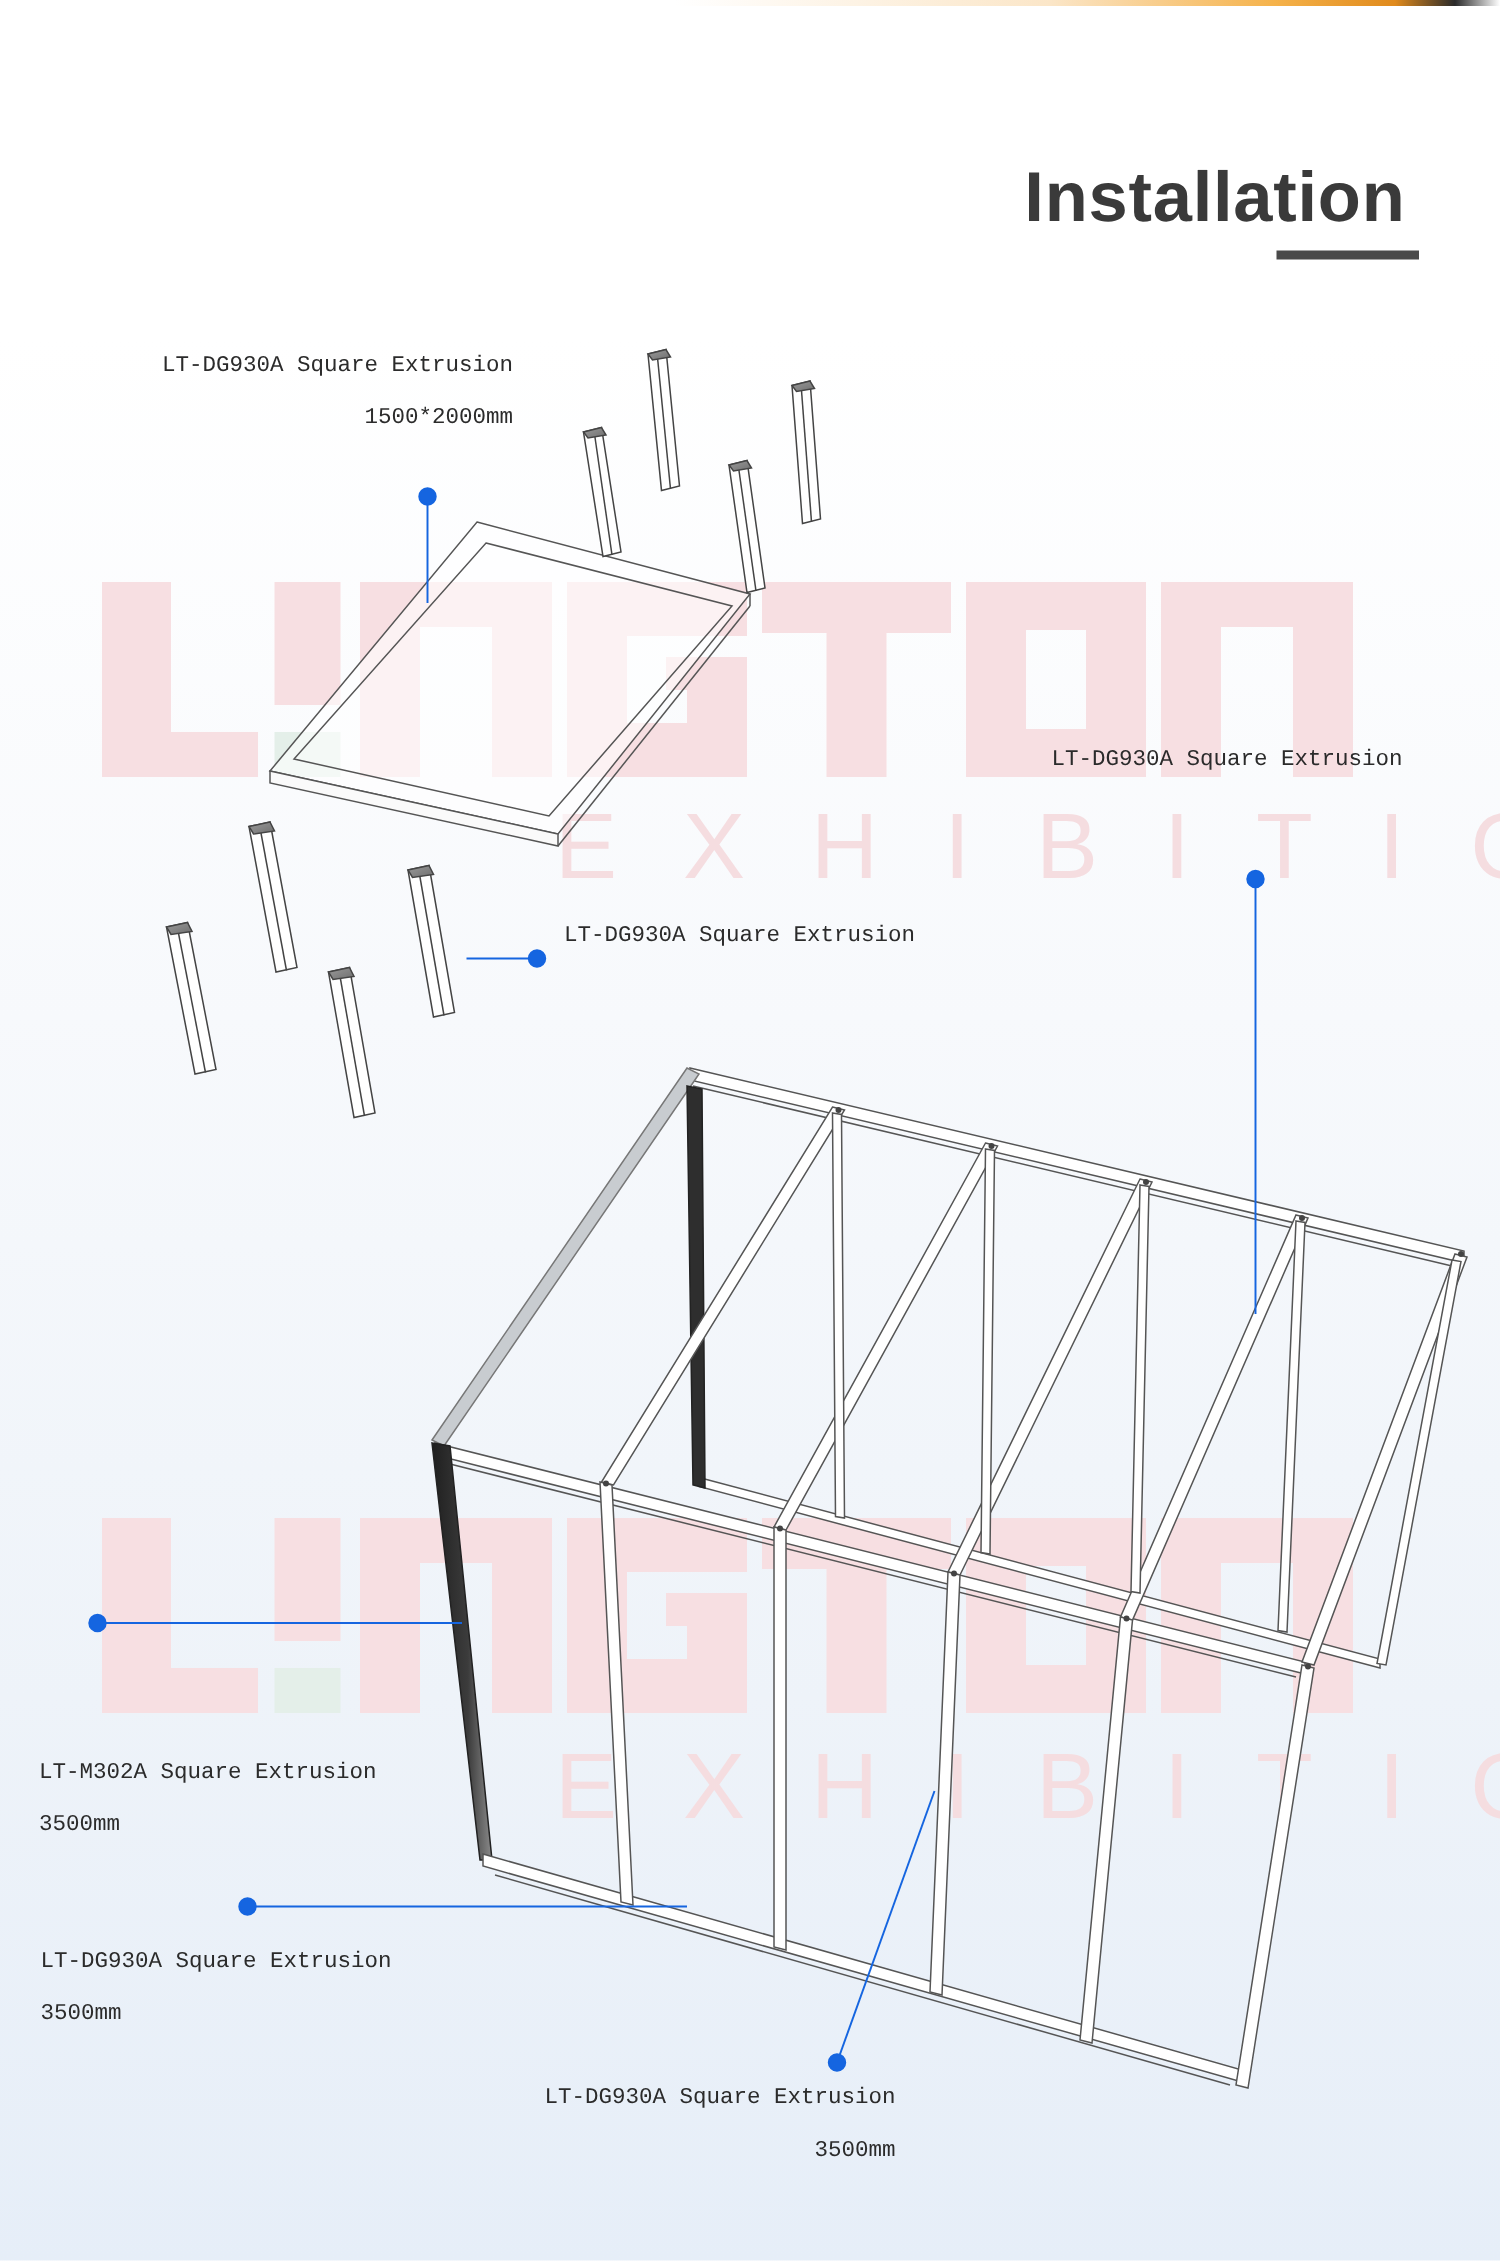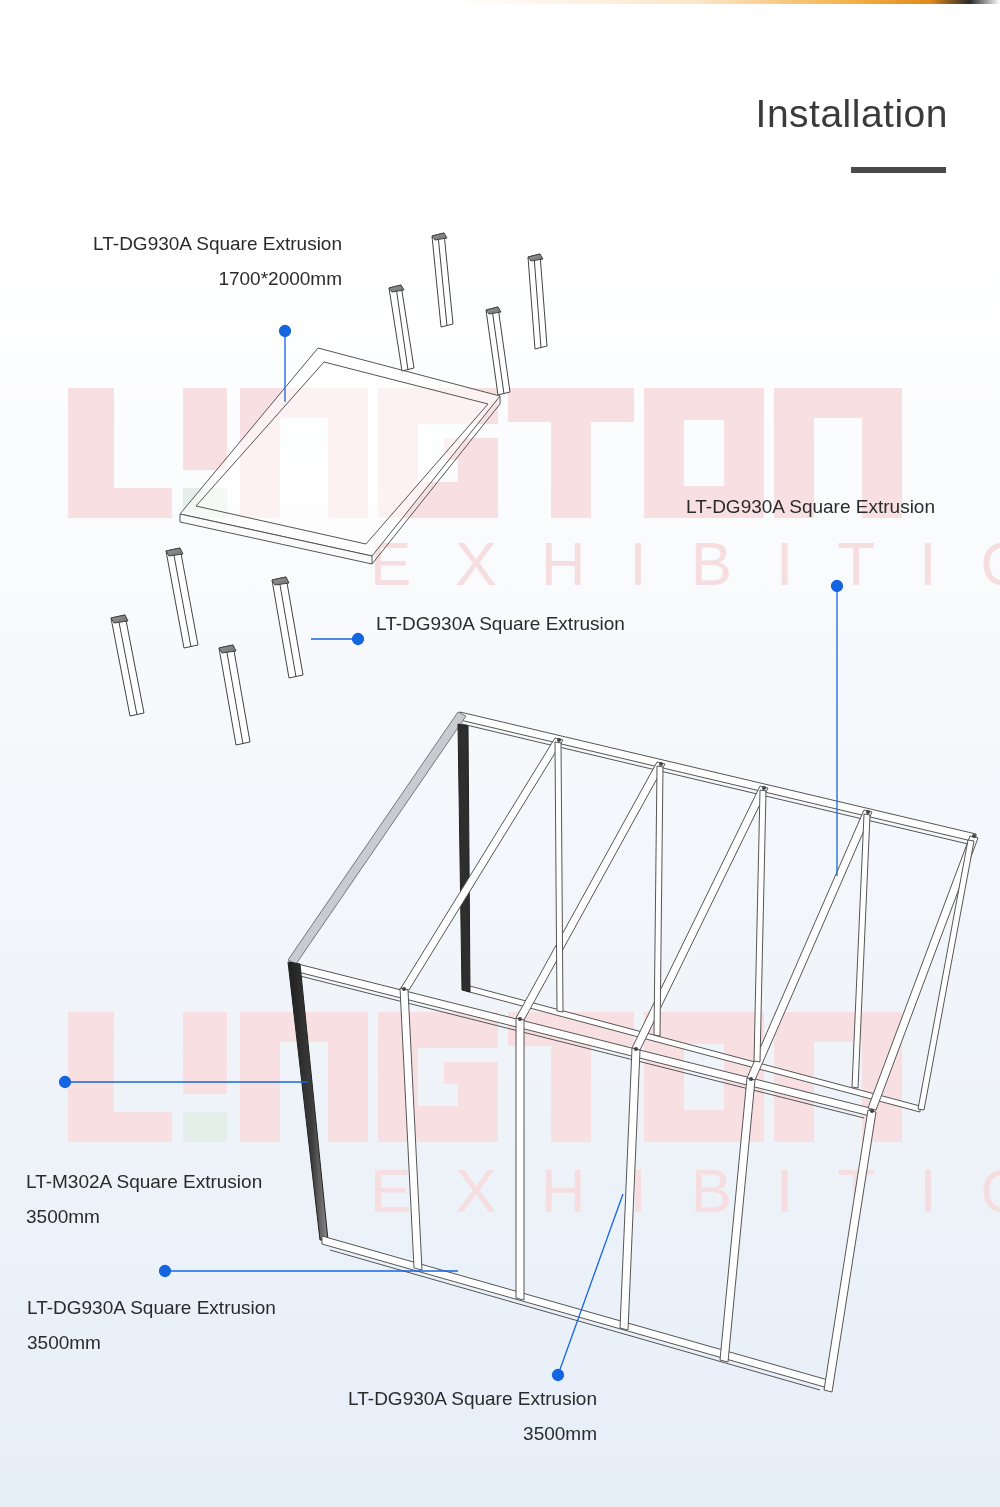--- a/index.html
+++ b/index.html
@@ -6,32 +6,32 @@
   body {
     width: 1000px; height: 1507px; position: relative; overflow: hidden;
     background: linear-gradient(180deg, #ffffff 0%, #ffffff 15%, #f7f9fc 45%, #eef3f9 75%, #e6eef8 100%);
     font-family: "Liberation Sans", sans-serif;
   }
   .top-strip {
     position: absolute; left: 0; top: 0; width: 1000px; height: 4px;
     background: linear-gradient(90deg, rgba(255,255,255,0) 0%, rgba(255,255,255,0) 45%, #fbe6c8 70%, #f5b24a 85%, #e08a1c 93%, #2a2a2a 97%, rgba(255,255,255,0) 100%);
   }
   .title {
-    position: absolute; right: 52px; top: 92px; margin: 0;
-    font-size: 39px; font-weight: normal; color: #3a3a3a; letter-spacing: 0.5px;
+    position: absolute; right: 52px; top: 92px; margin: 11px;
+    font-size: 47px; font-weight: bold; color: #3a3a3a; letter-spacing: 0.5px;
   }
   .title-bar {
     position: absolute; left: 851px; top: 167px; width: 95px; height: 6px; background: #4a4a4a;
   }
   .watermark {
     position: absolute; left: 0; top: 0; width: 1000px; height: 1507px; pointer-events: none;
   }
   .diagram { position: absolute; left: 0; top: 0; width: 1000px; height: 1507px; }
   .label {
-    position: absolute; font-size: 19px; color: #2b2b2b; line-height: 35px; white-space: nowrap;
+    position: absolute; font-size: 15px; color: #2b2b2b; line-height: 35px; white-space: nowrap; font-family: Liberation Mono, monospace;
   }
   .label .line { display: block; }
   .label.right { text-align: right; }
   .callout-layer { position: absolute; left: 0; top: 0; width: 1000px; height: 1507px; }
 </style>
 </head>
 <body>
 
 <div class="top-strip"></div>
 
@@ -213,21 +213,21 @@
     <line x1="165" y1="1271" x2="458" y2="1271"></line>
     <circle cx="165" cy="1271" r="5.5"></circle>
 
     <line x1="558" y1="1375" x2="623" y2="1194"></line>
     <circle cx="558" cy="1375" r="5.5"></circle>
   </g>
 </svg>
 
 <div class="label right" style="right: 658px; top: 226px;">
   <span class="line">LT-DG930A Square Extrusion</span>
-  <span class="line">1700*2000mm</span>
+  <span class="line">1500*2000mm</span>
 </div>
 
 <div class="label right" style="right: 65px; top: 489px;">
   <span class="line">LT-DG930A Square Extrusion</span>
 </div>
 
 <div class="label" style="left: 376px; top: 606px;">
   <span class="line">LT-DG930A Square Extrusion</span>
 </div>
 

